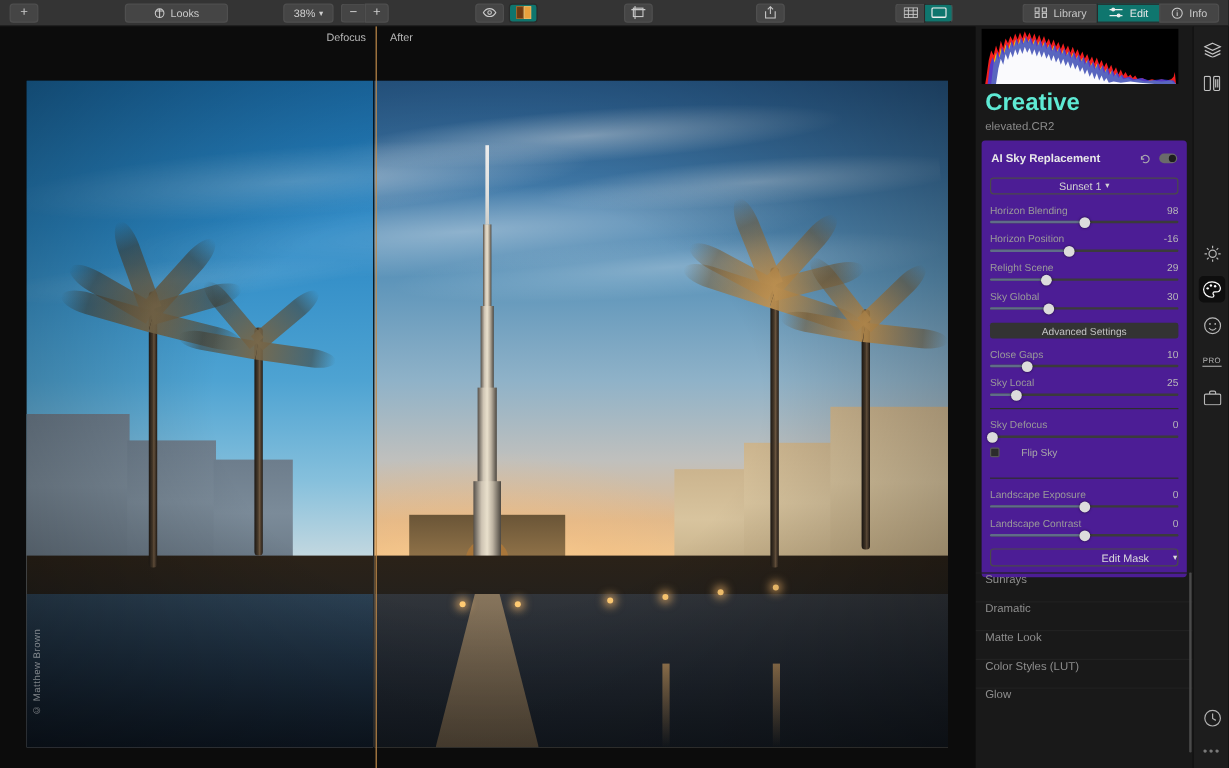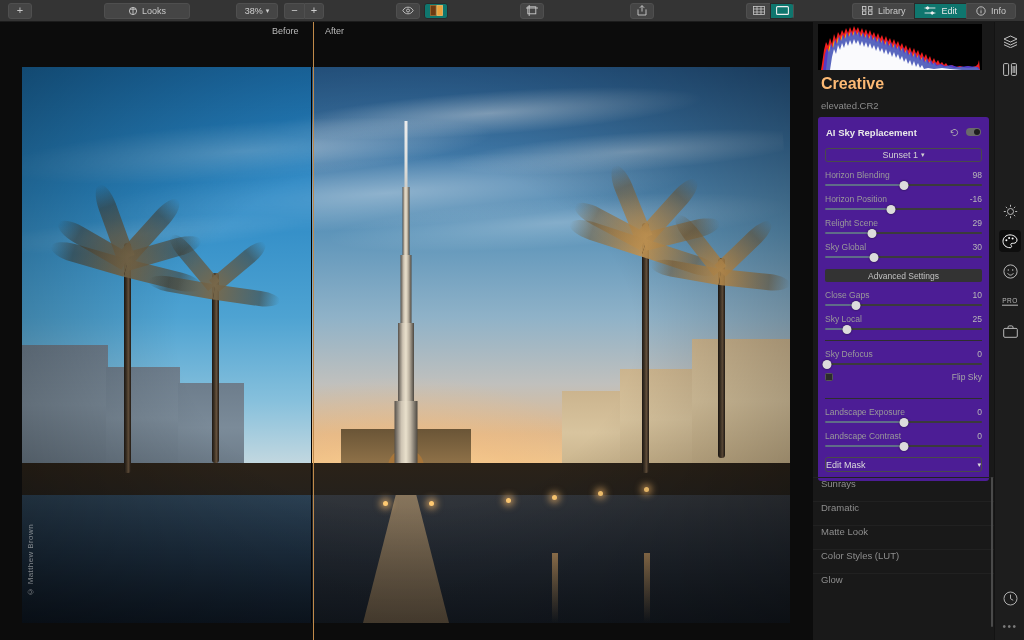--- a/index.html
+++ b/index.html
@@ -183,21 +183,21 @@
     background:#191919; overflow:hidden;
   }
   .histo {
     position:absolute; left:5px; top:2px; width:164px; height:46px;
     background:#000;
   }
   .histo svg { width:164px; height:46px; }
 
   .panel-title {
     position:absolute; left:8px; top:53px;
-    font-size:16px; font-weight:bold; color:#fdba74;
+    font-size:20px; font-weight:bold; color:#5eead4;
   }
   .panel-sub {
     position:absolute; left:8px; top:78px;
     font-size:9.5px; color:#8c8c8c;
   }
 
   .filtercard {
     position:absolute; left:5px; top:95px; width:171px;
     background:#4c1d95; border-radius:3px; padding:8px 0 9px;
   }
@@ -238,26 +238,26 @@
   }
 
   .advbtn {
     margin:11px 7px 2px; height:13px; background:#333; border-radius:2px;
     display:flex; align-items:center; justify-content:center;
     font-size:8.5px; color:#c2c2c2;
   }
   .hr { margin:10px 7px 0; height:1px; background:#2e2e2e; }
   .checkrow {
     margin:7px 7px 16px; display:flex; align-items:center; gap:18px;
-    font-size:8.5px; color:#a8a8a8;justify-content:space-between;
+    font-size:8.5px; color:#a8a8a8;
   }
   .cbox { width:8px; height:8px; border:1px solid #565656; border-radius:1.5px; background:#2b2b2b; }
   .editmask {
     margin:10px 7px 0; height:15px; border:1px solid #4a4a4a; border-radius:3px;
-    display:flex; align-items:center; justify-content:space-between; gap:20px;
+    display:flex; align-items:center; justify-content:flex-end; gap:20px;
     font-size:9px; color:#dcdcdc;
   }
 
   .filterlist { position:absolute; left:0; top:455px; width:181px; }
   .fl-item {
     height:24px; display:flex; padding-left:8px;
     font-size:9.5px; color:#8e8e8e; border-top:1px solid #212121;
   }
   .fl-item.sel { color:#f4f4f4; font-weight:bold; }
   .panel-scroll {
@@ -401,21 +401,21 @@
           </svg>
         </span>
         <span>Info</span>
       </div>
     </div>
     <div style="width:8px"></div>
   </div>
 
   <div class="canvas">
     <div class="ba-labels">
-      <span class="lbl lbl-before">Before</span>
+      <span class="lbl lbl-before">Defocus</span>
       <span class="lbl lbl-after">After</span>
     </div>
 
     <div class="photo">
 
       <div class="half before">
         <div class="inner">
           <div class="sky-cool"></div>
           <div class="cirrus" style="opacity:.45"></div>
 

